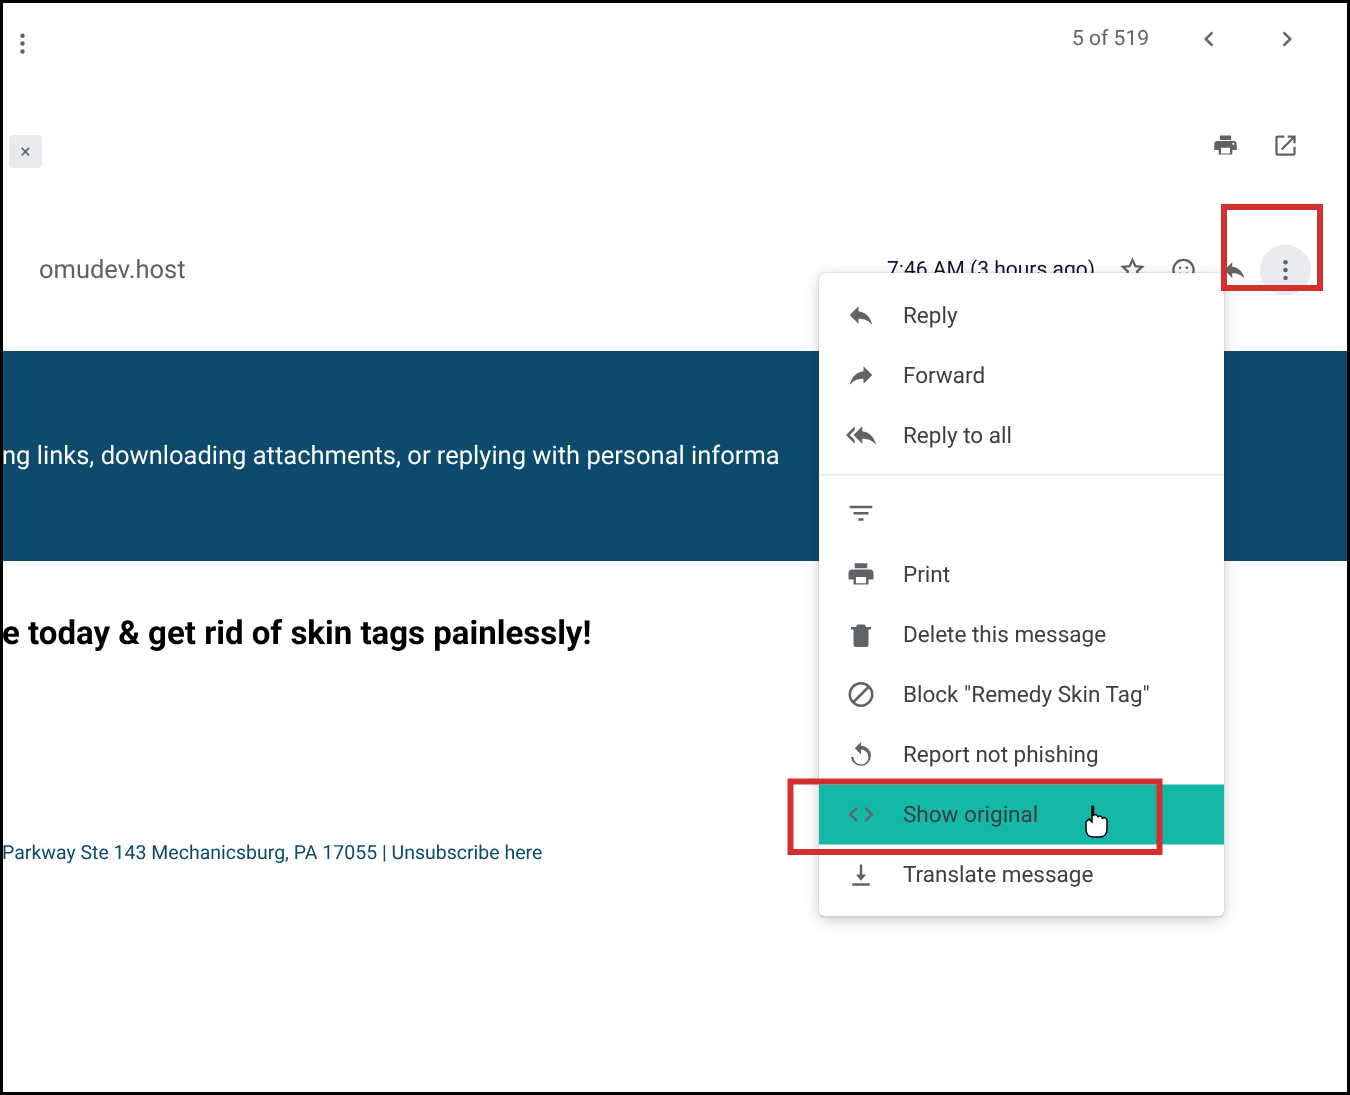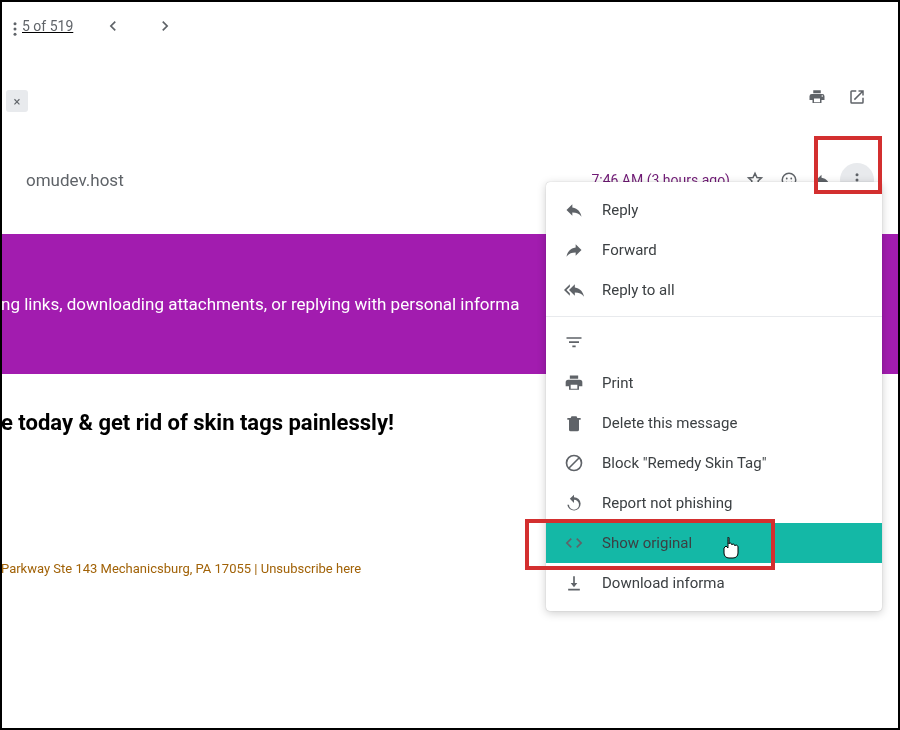--- a/index.html
+++ b/index.html
@@ -8,25 +8,24 @@
     background: #fff;
     width: 900px;
     height: 730px;
     overflow: hidden;
     position: relative;
     border: 2px solid #000;
   }
   .top-bar {
     display: flex;
     align-items: center;
-    justify-content: flex-start;
+    justify-content: flex-end;
     height: 48px;
     padding: 0 20px;
     gap: 12px;
-    text-decoration: underline;
   }
   .pager-text {
     color: #5f6368;
     font-size: 14px;
     margin-right: 8px;
   }
   .icon-btn {
     width: 40px;
     height: 40px;
     border-radius: 50%;
@@ -69,57 +68,57 @@
     height: 40px;
   }
   .sender {
     font-size: 17px;
     color: #5f6368;
     flex: 0 0 auto;
   }
   .spacer { flex: 1; }
   .timestamp {
     font-size: 14px;
-    color: #701a75;
+    color: #0f172a;
     margin-right: 8px;
   }
   .red-banner {
-    background: #a21caf;
+    background: #0c4a6e;
     color: #fff;
     font-size: 17px;
     padding: 60px 0 60px 0;
     margin-top: 34px;
     white-space: nowrap;
     overflow: hidden;
     text-indent: -1px;
   }
   .headline {
     font-size: 22px;
     font-weight: 700;
     color: #000;
     margin-top: 36px;
     padding-left: 0;
     text-indent: -1px;
     white-space: nowrap;
     overflow: hidden;
   }
   .footer-text {
     font-size: 13px;
-    color: #a16207;
+    color: #0c4a6e;
     margin-top: 126px;
     text-indent: -1px;
     white-space: nowrap;
     overflow: hidden;
   }
   
   .menu {
     position: absolute;
     top: 180px;
     left: 544px;
-    width: 336px;
+    width: 270px;
     background: #fff;
     border-radius: 4px;
     box-shadow: 0 2px 10px rgba(0,0,0,0.2), 0 0 1px rgba(0,0,0,0.3);
     padding: 8px 0;
     z-index: 50;
   }
   .menu-item {
     display: flex;
     align-items: center;
     height: 40px;
@@ -335,21 +334,21 @@
         </svg>
       </span>
     <span>Show original</span>
   </div>
   <div class="menu-item">
     <span class="mi-icon">
         <svg viewBox="0 0 24 24">
           <path fill="currentColor" d="M11 4h2v8h3l-4 5-4-5h3zM5 19h14v2H5z"></path>
         </svg>
       </span>
-    <span>Download informa</span>
+    <span>Translate message</span>
   </div>
 </div>
 
 <div class="hl-box hl-more"></div>
 <div class="hl-box hl-show"></div>
 
 <svg class="cursor-pointer" viewBox="0 0 20 22">
   <path fill="#fff" stroke="#000" stroke-width="1" d="M6 1c0 0 0 10 0 10l-2-2-2 2v5c0 3 2 5 5 5h4c3 0 5-2 5-5v-6c0-1-1-2-2-2s-1 1-1 1c0-1-1-2-2-2s-1 1-1 1c0-1-1-2-2-2s-1 1-1 1V1c0-1-1-1-1-1S6 0 6 1z"></path>
 </svg>
 

